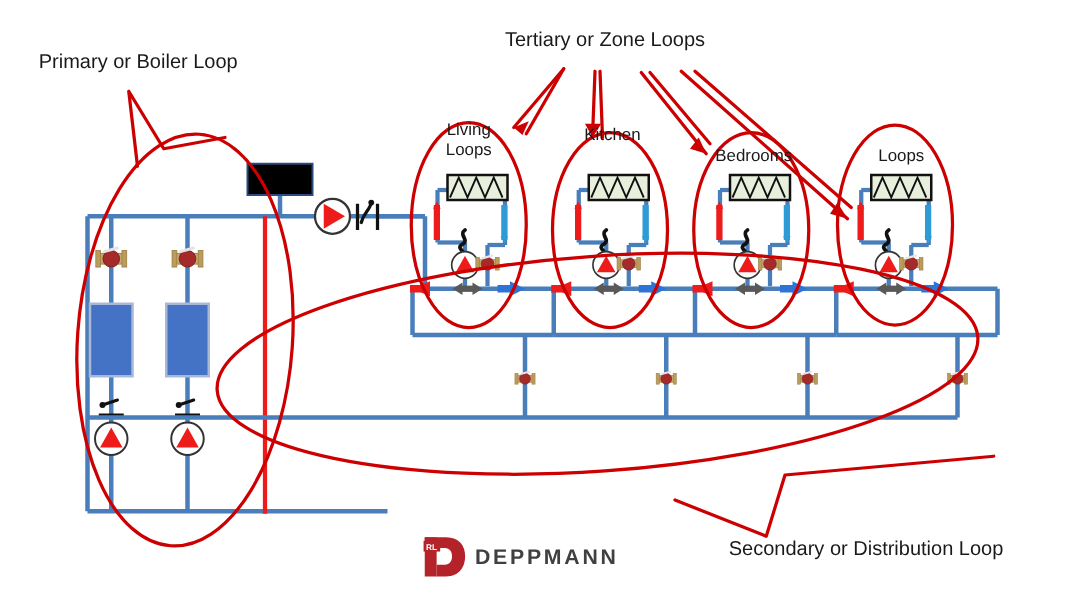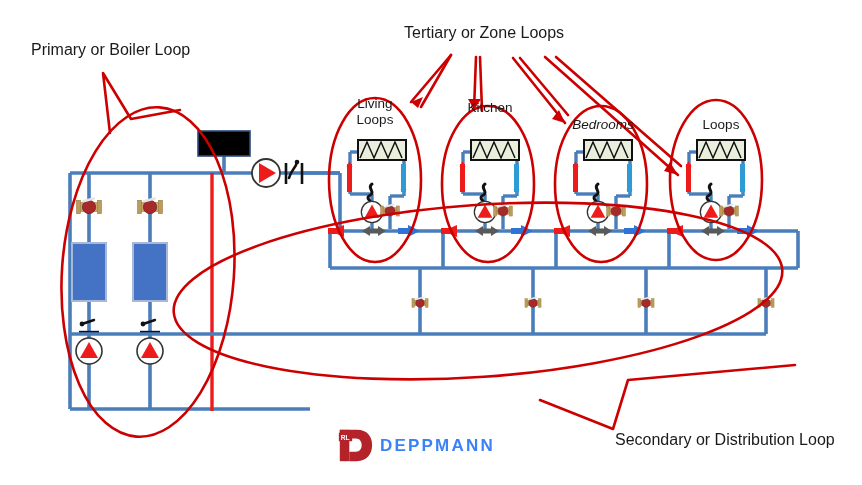--- a/index.html
+++ b/index.html
@@ -6,21 +6,21 @@
   body{width:862px;height:485px;overflow:hidden;
        font-family:"Liberation Sans", sans-serif;}
   #stage{position:relative;width:862px;height:485px;background:#fff;}
   svg#diagram{position:absolute;left:0;top:0;width:862px;height:485px;}
   .lbl{position:absolute;color:#1a1a1a;font-size:16px;line-height:17px;
        font-family:"Liberation Sans", sans-serif;white-space:pre;}
   .zlbl{position:absolute;color:#1a1a1a;font-size:13.5px;line-height:16px;
         font-family:"Liberation Sans", sans-serif;text-align:center;}
   #logo{position:absolute;left:336px;top:427px;display:flex;align-items:center;gap:6px;}
   #logo .mark{position:relative;width:38px;height:38px;}
-  #logo .wordmark{color:#3b82f6;font-size:17px;font-weight:bold;letter-spacing:2.2px;
+  #logo .wordmark{color:#404040;font-size:17px;font-weight:bold;letter-spacing:2.2px;
                   font-family:"Liberation Sans", sans-serif;}
 </style>
 </head>
 <body>
 
 <div id="stage">
 
   <svg id="diagram" viewBox="0 0 862 485">
     <defs>
 
@@ -327,30 +327,30 @@
       <ellipse cx="478" cy="291" rx="305" ry="86" transform="rotate(-4 478 291)"></ellipse>
 
       <path d="M 540 400 L 613 429 L 628 380 L 795 365"></path>
     </g>
   </svg>
 
   <div class="lbl" style="left:31px;top:41px;">Primary or Boiler Loop</div>
 
   <div class="lbl" style="left:404px;top:24px;">Tertiary or Zone Loops</div>
 
-  <div class="lbl" style="left:583px;top:431px;margin-left:32px;">Secondary or Distribution Loop</div>
+  <div class="lbl" style="left:583px;top:431px;">Secondary or Distribution Loop</div>
 
   <div class="zlbl" style="left:344px;top:96px;width:62px;">
     <div>Living</div>
     <div>Loops</div>
   </div>
 
   <div class="zlbl" style="left:452px;top:100px;width:76px;">Kitchen</div>
 
-  <div class="zlbl" style="left:558px;top:117px;width:90px;font-style:italic;">Bedrooms</div>
+  <div class="zlbl" style="left:558px;top:117px;width:90px;">Bedrooms</div>
 
   <div class="zlbl" style="left:685px;top:117px;width:72px;">Loops</div>
 
   <div id="logo">
     <div class="mark">
       <svg viewBox="0 0 40 40" width="38" height="38">
         <path d="M4 3 H22 C33 3 38 10 38 19 C38 28 33 36 22 36 H14 V26 H21
                  C25 26 27 23 27 19 C27 15 25 12 21 12 H4 Z" fill="#b5232a"></path>
         <rect x="4" y="3" width="10" height="33" fill="#b5232a"></rect>
         <rect x="3" y="6" width="14" height="9" fill="#b5232a"></rect>

